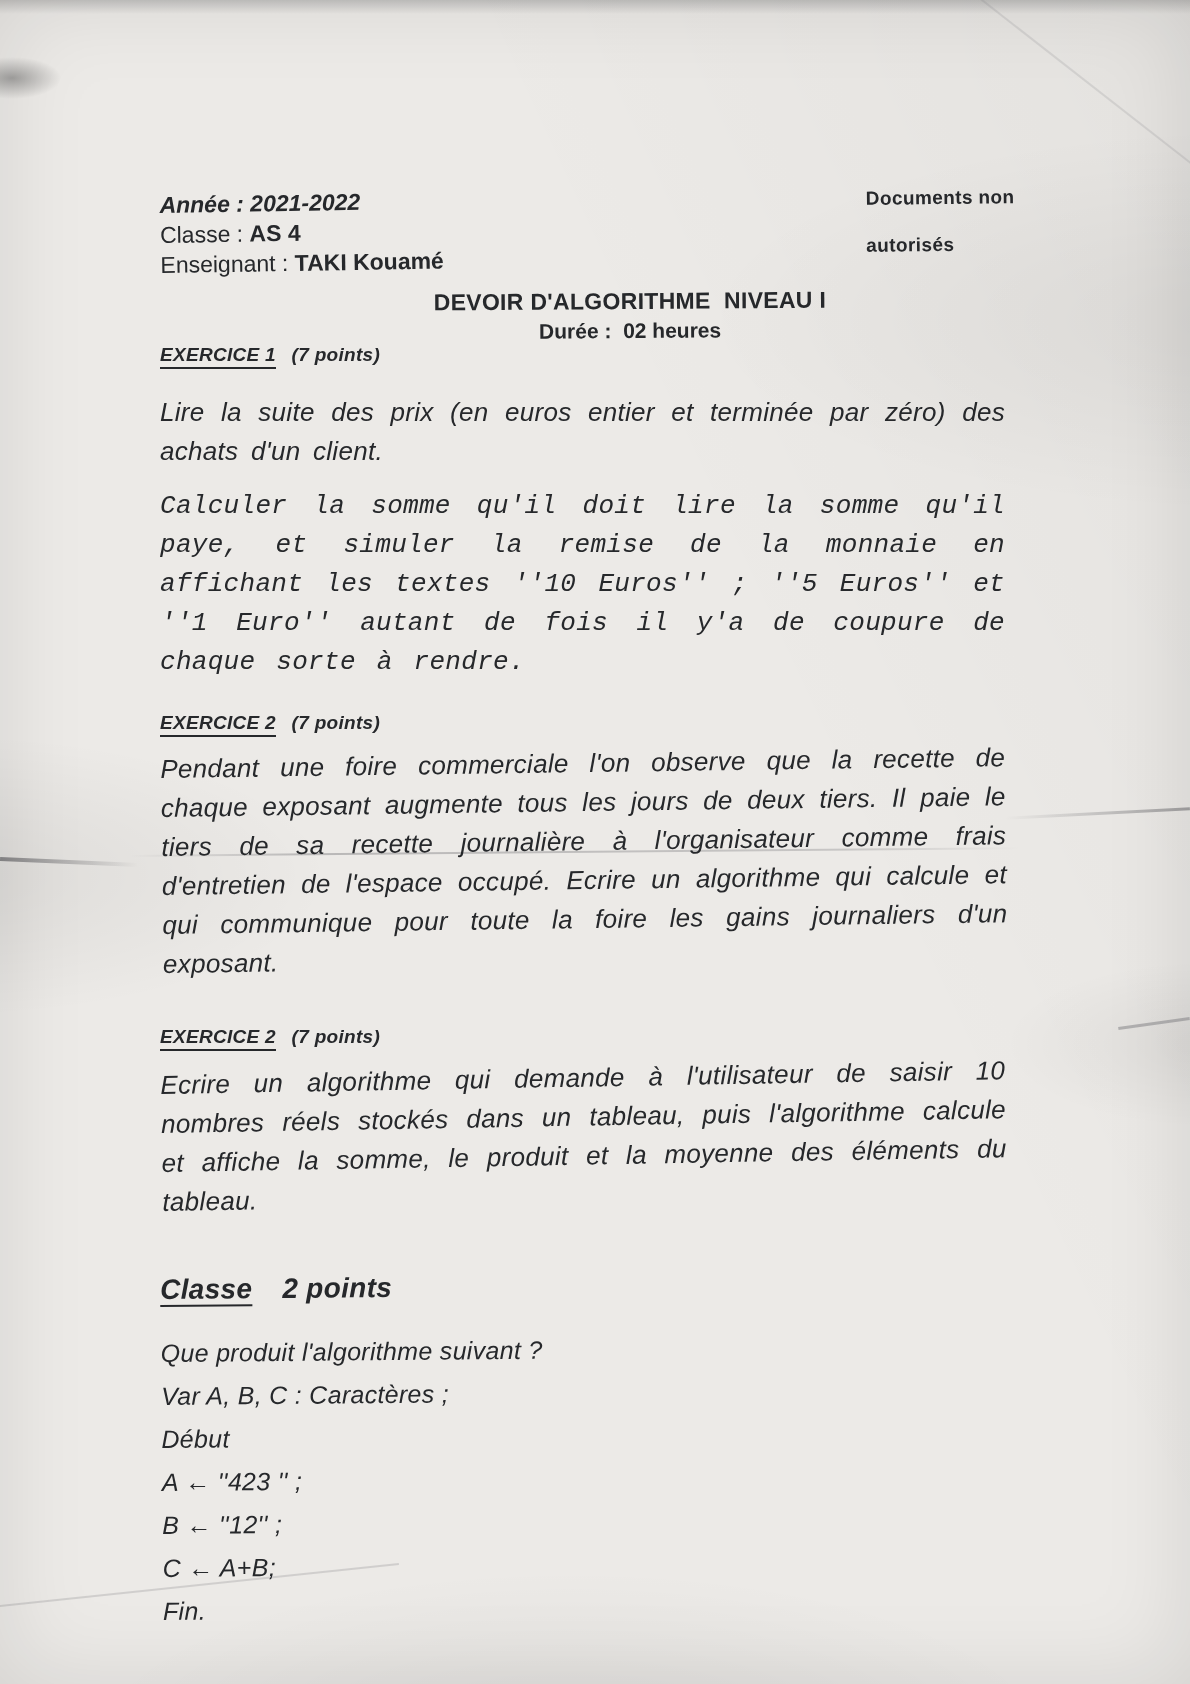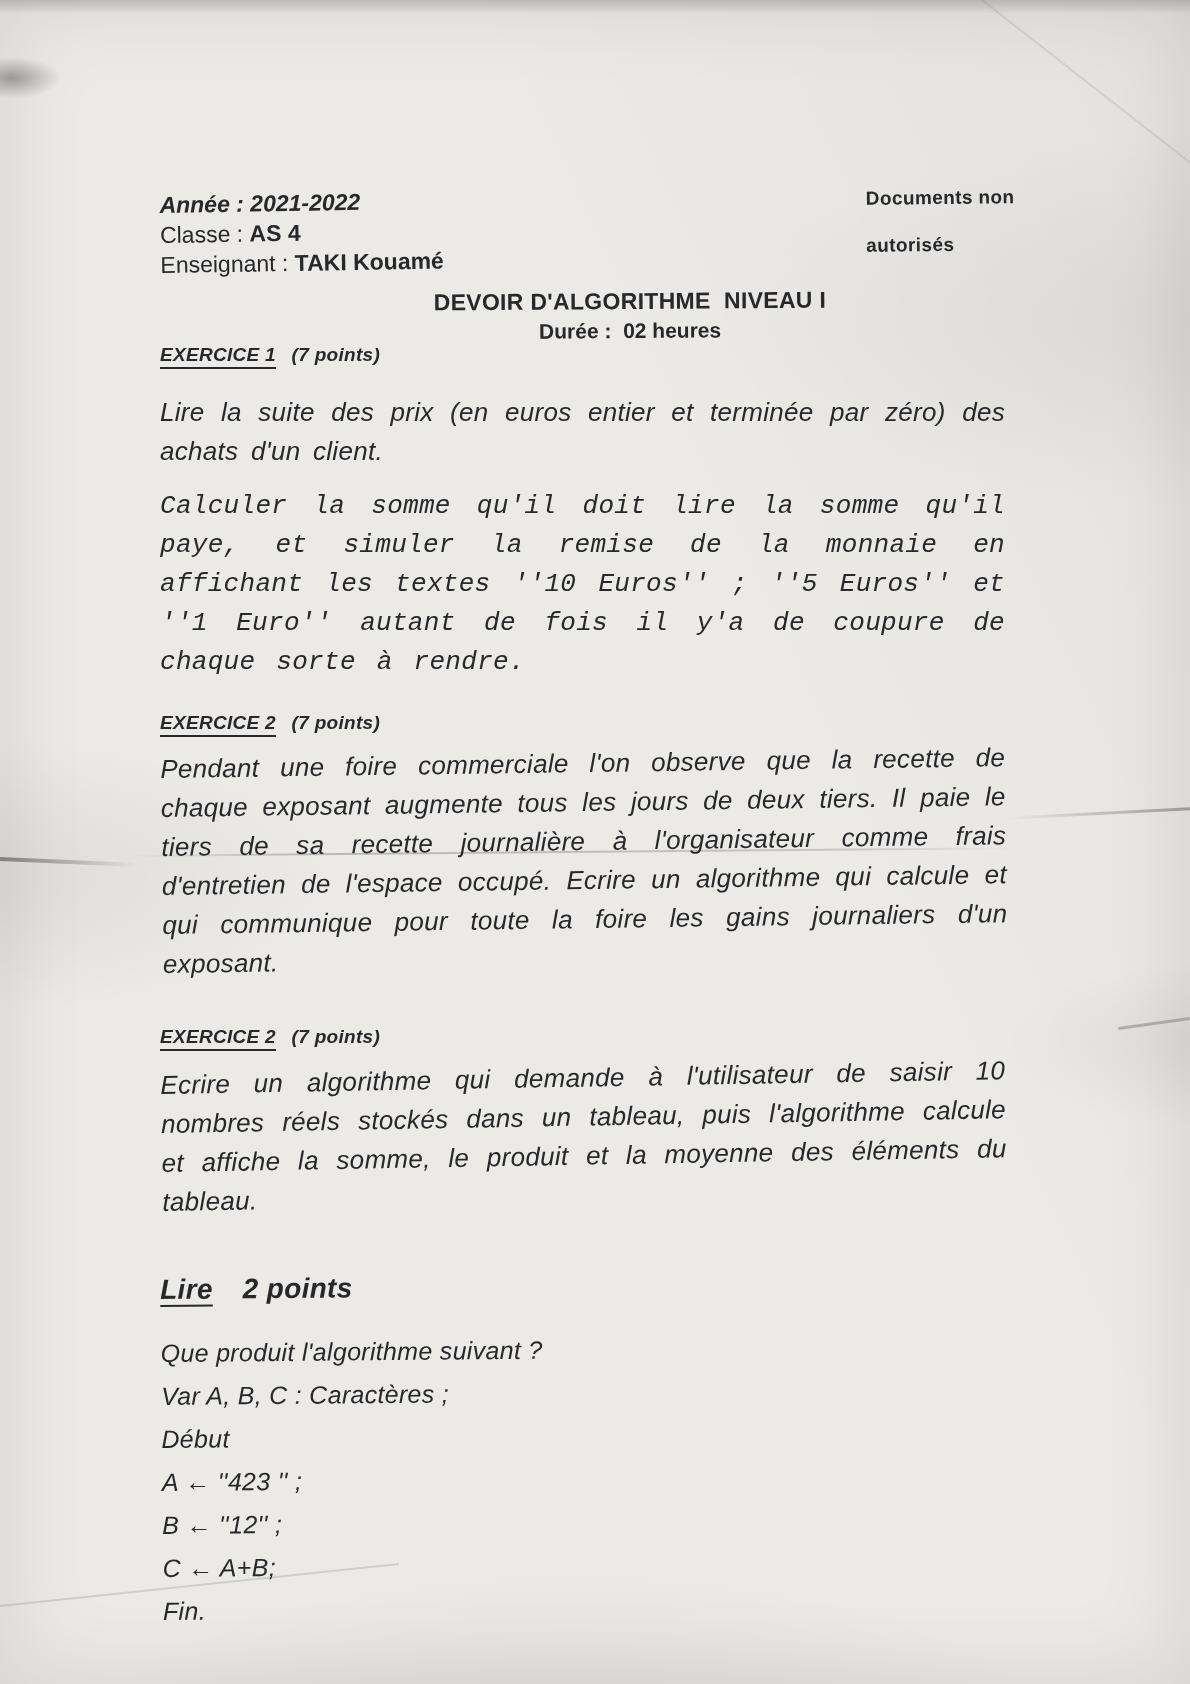--- a/index.html
+++ b/index.html
@@ -127,21 +127,21 @@
     <section class="ex3">
       <h2 class="ex-heading">
         <span class="underlined">EXERCICE 2</span>
         <span class="points">(7 points)</span>
       </h2>
       <p class="para">Ecrire un algorithme qui demande à l'utilisateur de saisir 10 nombres réels stockés dans un tableau, puis l'algorithme calcule et affiche la somme, le produit et la moyenne des éléments du tableau.</p>
     </section>
 
     <section class="bonus">
       <h2 class="ex-heading">
-        <span class="underlined">Lire</span>
+        <span class="underlined">Classe</span>
         <span class="points">2 points</span>
       </h2>
       <div class="algo">
         <div class="algo-line">Que produit l'algorithme suivant ?</div>
         <div class="algo-line">Var A, B, C : Caractères ;</div>
         <div class="algo-line">Début</div>
         <div class="algo-line">A ← ''423 '' ;</div>
         <div class="algo-line">B ← ''12'' ;</div>
         <div class="algo-line">C ← A+B;</div>
         <div class="algo-line">Fin.</div>

